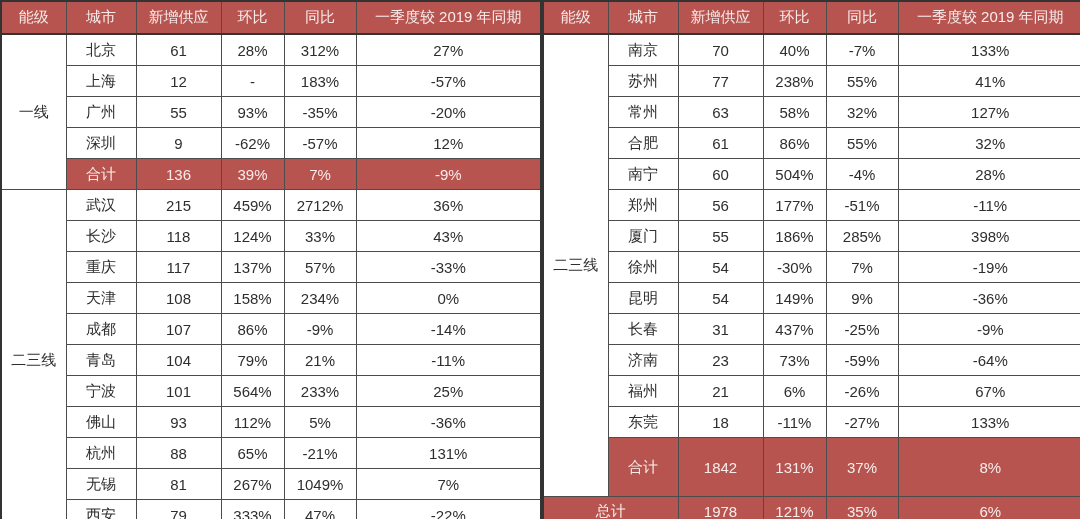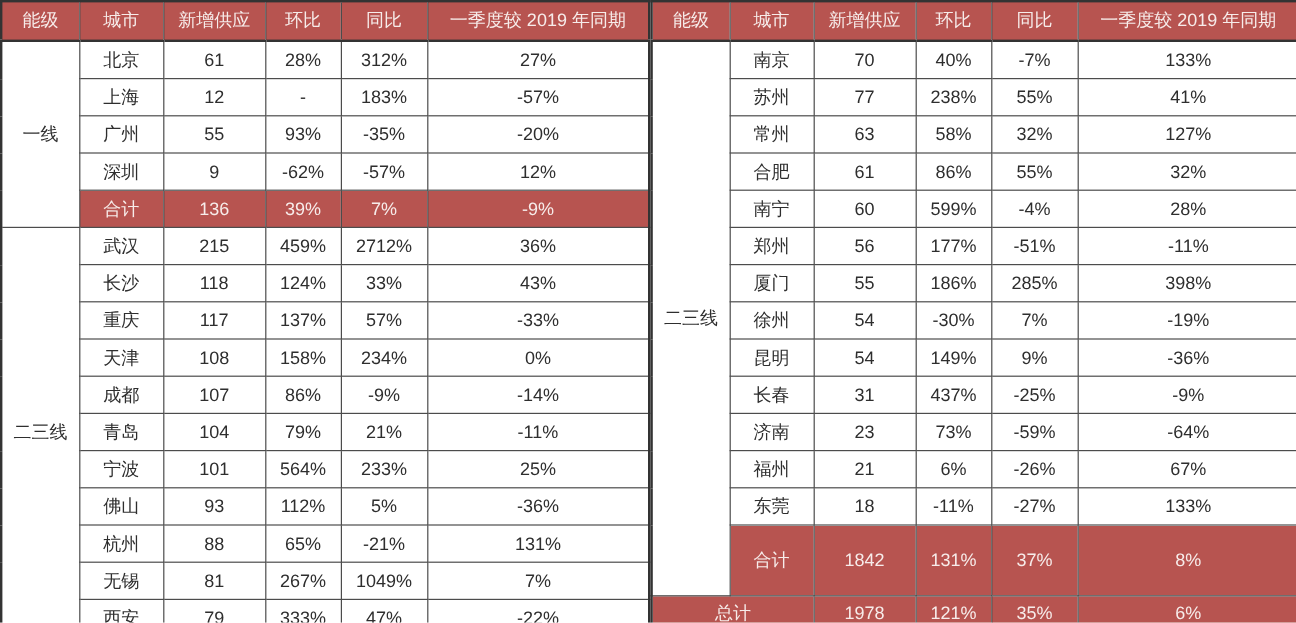--- a/index.html
+++ b/index.html
@@ -228,21 +228,21 @@
         <tr>
           <td>合肥</td>
           <td>61</td>
           <td>86%</td>
           <td>55%</td>
           <td>32%</td>
         </tr>
         <tr>
           <td>南宁</td>
           <td>60</td>
-          <td>599%</td>
+          <td>504%</td>
           <td>-4%</td>
           <td>28%</td>
         </tr>
         <tr>
           <td>郑州</td>
           <td>56</td>
           <td>177%</td>
           <td>-51%</td>
           <td>-11%</td>
         </tr>

